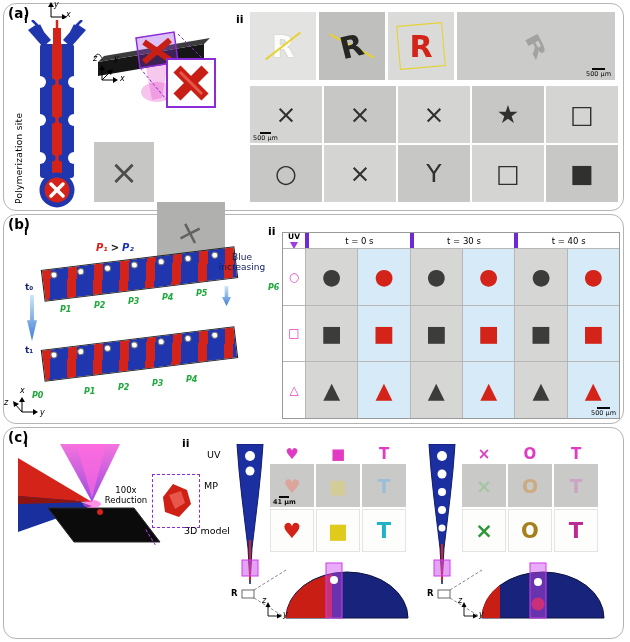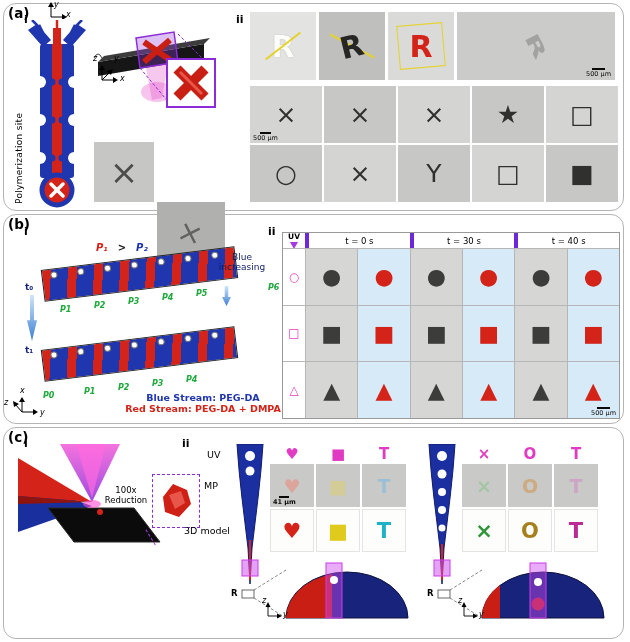--- a/index.html
+++ b/index.html
@@ -180,21 +180,21 @@
         <span>□</span>
       </div>
     <div class="cella">
         <span>■</span>
       </div>
   </div>
 
   <span class="abs plab" style="left:8px;top:216px">(b)</span>
   <span class="abs slab" style="left:24px;top:225px">i</span>
 
-  <div class="abs flexr" style="left:96px;top:242px;gap:10px;font-size:10px;font-weight:bold;font-style:italic">
+  <div class="abs flexr" style="left:96px;top:242px;gap:3px;font-size:10px;font-weight:bold;font-style:italic">
     <span style="color:var(--red)">P₁</span>
     <span style="color:#222">&gt;</span>
     <span style="color:var(--blue)">P₂</span>
   </div>
 
   <div class="stripes" style="left:42px;top:258px">
     <span class="dot" style="left:8px"></span>
       <span class="dot" style="left:35px"></span>
       <span class="dot" style="left:62px"></span>
       <span class="dot" style="left:89px"></span>
@@ -221,30 +221,26 @@
     <span style="display:block">increasing</span>
   </div>
   <div class="varrow" style="left:222px;top:286px;width:9px;height:20px"></div>
 
   <span class="greenp" style="left:60px;top:305px">P1</span>
   <span class="greenp" style="left:94px;top:301px">P2</span>
   <span class="greenp" style="left:128px;top:297px">P3</span>
   <span class="greenp" style="left:162px;top:293px">P4</span>
   <span class="greenp" style="left:196px;top:289px">P5</span>
   <span class="greenp" style="left:268px;top:283px">P6</span>
-  <span class="greenp" style="left:43px;top:391px">P0</span>
+  <span class="greenp" style="left:32px;top:391px">P0</span>
   <span class="greenp" style="left:84px;top:387px">P1</span>
   <span class="greenp" style="left:118px;top:383px">P2</span>
   <span class="greenp" style="left:152px;top:379px">P3</span>
   <span class="greenp" style="left:186px;top:375px">P4</span>
 
-  <div class="abs" style="left:118px;top:392px;width:170px;text-align:center;font-size:9.5px;font-weight:bold;line-height:1.2">
-    <div style="color:var(--blue)">Blue Stream: PEG-DA</div>
-    <div style="color:var(--red)">Red Stream: PEG-DA + DMPA</div>
-  </div>
 
   <svg class="abs" style="left:12px;top:392px" width="30" height="26" viewBox="0 0 30 26">
     <line x1="10" y1="20" x2="10" y2="8" stroke="#000" stroke-width="1"></line>
       <polygon points="10,5 7,10 13,10" fill="#000"></polygon>
     <line x1="10" y1="20" x2="23" y2="20" stroke="#000" stroke-width="1"></line>
       <polygon points="26,20 21,17 21,23" fill="#000"></polygon>
     <line x1="10" y1="20" x2="3" y2="12" stroke="#000" stroke-width="1"></line>
       <polygon points="1,9 2,15 7,12" fill="#000"></polygon>
   </svg>
   <span class="abs axl" style="left:20px;top:386px">x</span>

